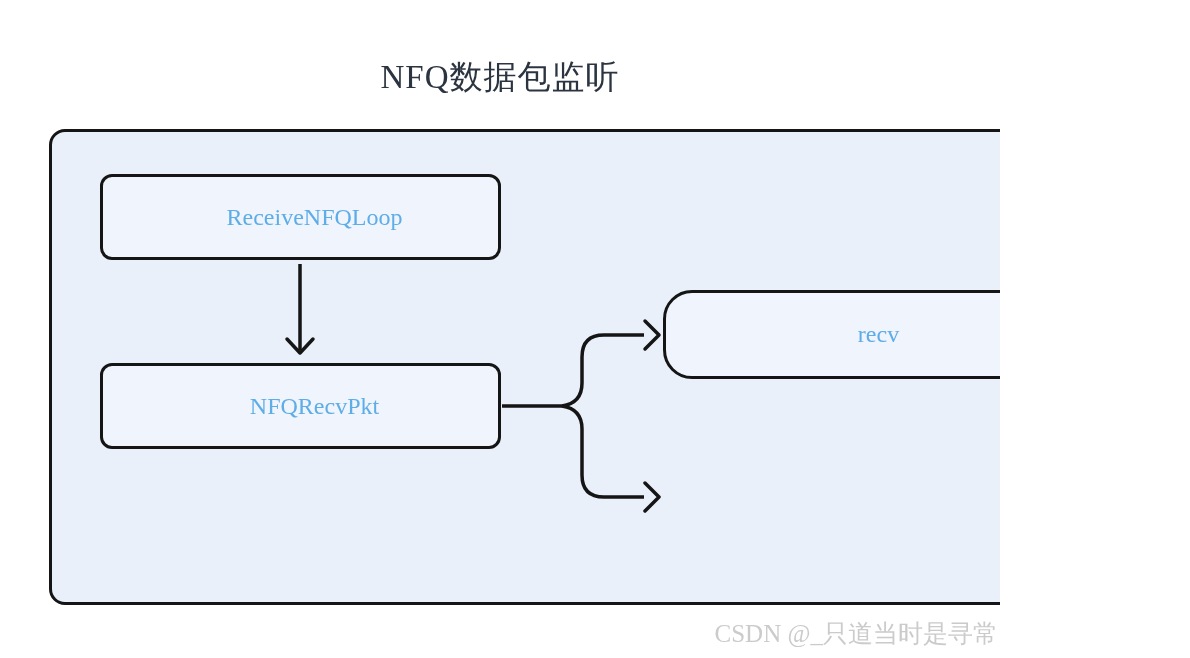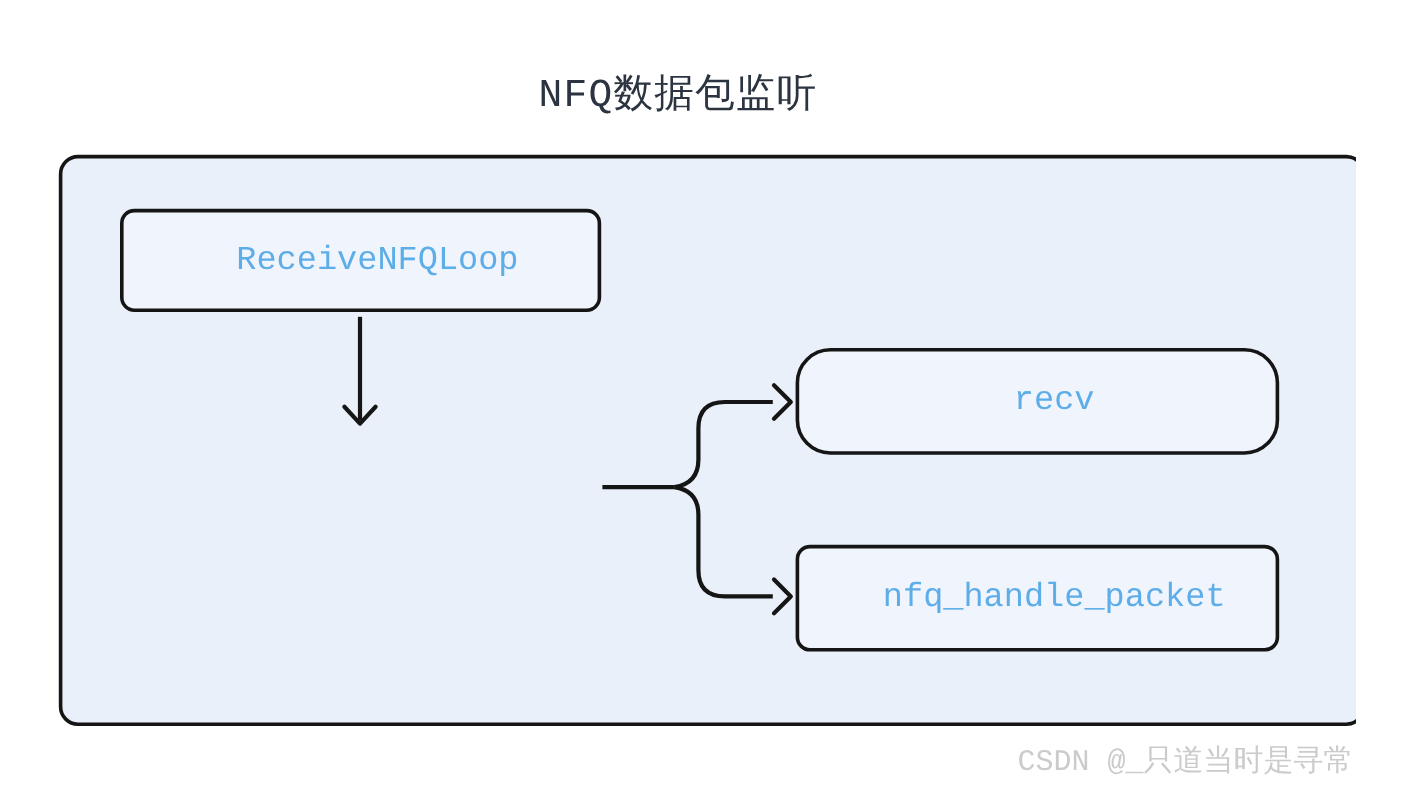--- a/index.html
+++ b/index.html
@@ -8,25 +8,25 @@
     --node-text: #5dade8;
     --node-bg: #f0f4fc;
     --container-bg: #e9f0fa;
     --watermark-text: #cbcbcb;
     --page-bg: #ffffff;
   }
   * { margin: 0; padding: 0; box-sizing: border-box; }
   html, body { background: var(--page-bg); }
   .stage {
     position: relative;
-    width: 1130px;
+    width: 1000px;
     height: 658px;
     background: var(--page-bg);
     overflow: hidden;
-    font-family: Liberation Mono, monospace;
+    font-family: Liberation Serif, serif;
   }
   .title {
     position: absolute;
     top: 55px;
     left: 0;
     width: 100%;
     text-align: center;
     font-size: 33px;
     font-weight: 500;
     color: var(--title-text);
@@ -45,21 +45,21 @@
   .node {
     position: absolute;
     border: 3px solid var(--line);
     border-radius: 12px;
     background: var(--node-bg);
     display: flex;
     align-items: center;
     justify-content: center;
   }
   .node span {
-    font-size: 28px;
+    font-size: 24px;
     color: var(--node-text);
     white-space: nowrap;
     margin-left: 28px;
   }
   .node-receive { left: 48px;  top: 42px;  width: 401px; height: 86px; }
   .node-recvpkt { left: 48px;  top: 231px; width: 401px; height: 86px; }
   .node-recv    { left: 611px; top: 158px; width: 403px; height: 89px; border-radius: 29px; }
   .node-handle  { left: 611px; top: 322px; width: 403px; height: 89px; }
   .edges {
     position: absolute;
@@ -92,28 +92,28 @@
 <div class="stage">
 
   <div class="title">NFQ数据包监听</div>
 
   <div class="container">
 
     <div class="node node-receive">
       <span>ReceiveNFQLoop</span>
     </div>
 
+    <div class="node node-recvpkt">
+      <span>NFQRecvPkt</span>
+    </div>
 
     <div class="node node-recv">
       <span>recv</span>
     </div>
 
-    <div class="node node-handle">
-      <span>nfq_handle_packet</span>
-    </div>
 
   </div>
 
   <svg class="edges" viewBox="0 0 1190 658" xmlns="http://www.w3.org/2000/svg">
 
     <g>
       <path d="M300 264 L300 350"></path>
       <path class="head" d="M287 339 L300 353 L313 339"></path>
     </g>
 

